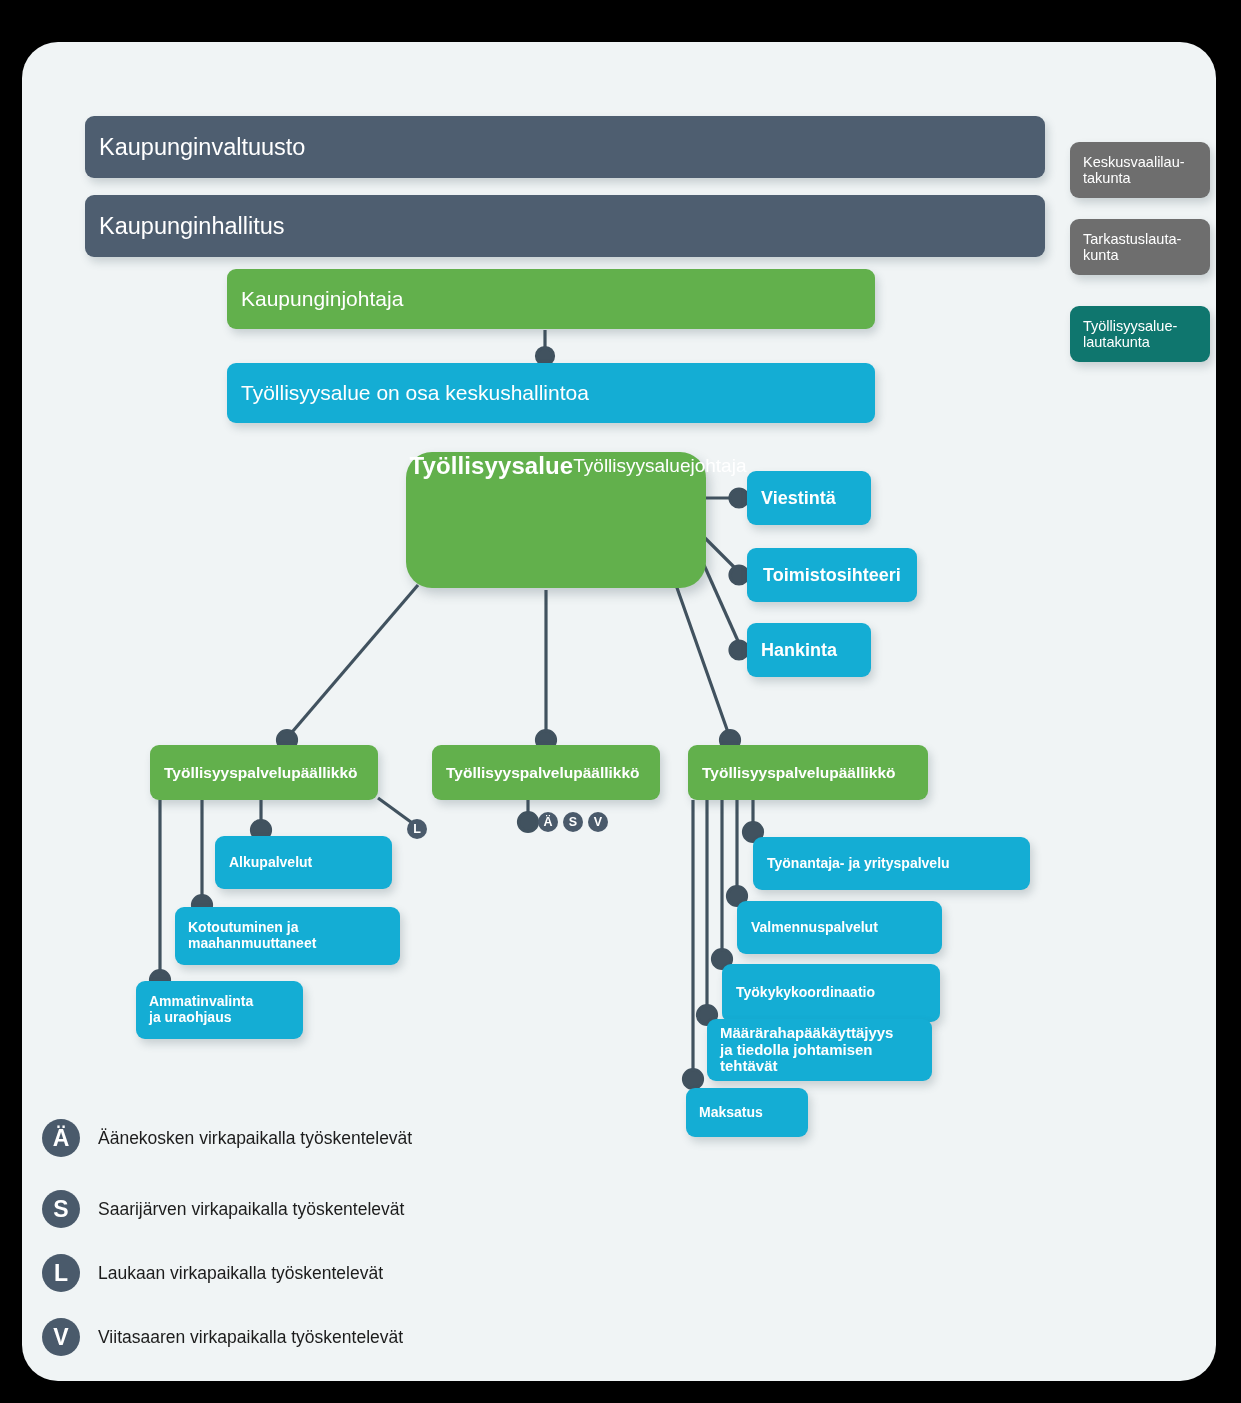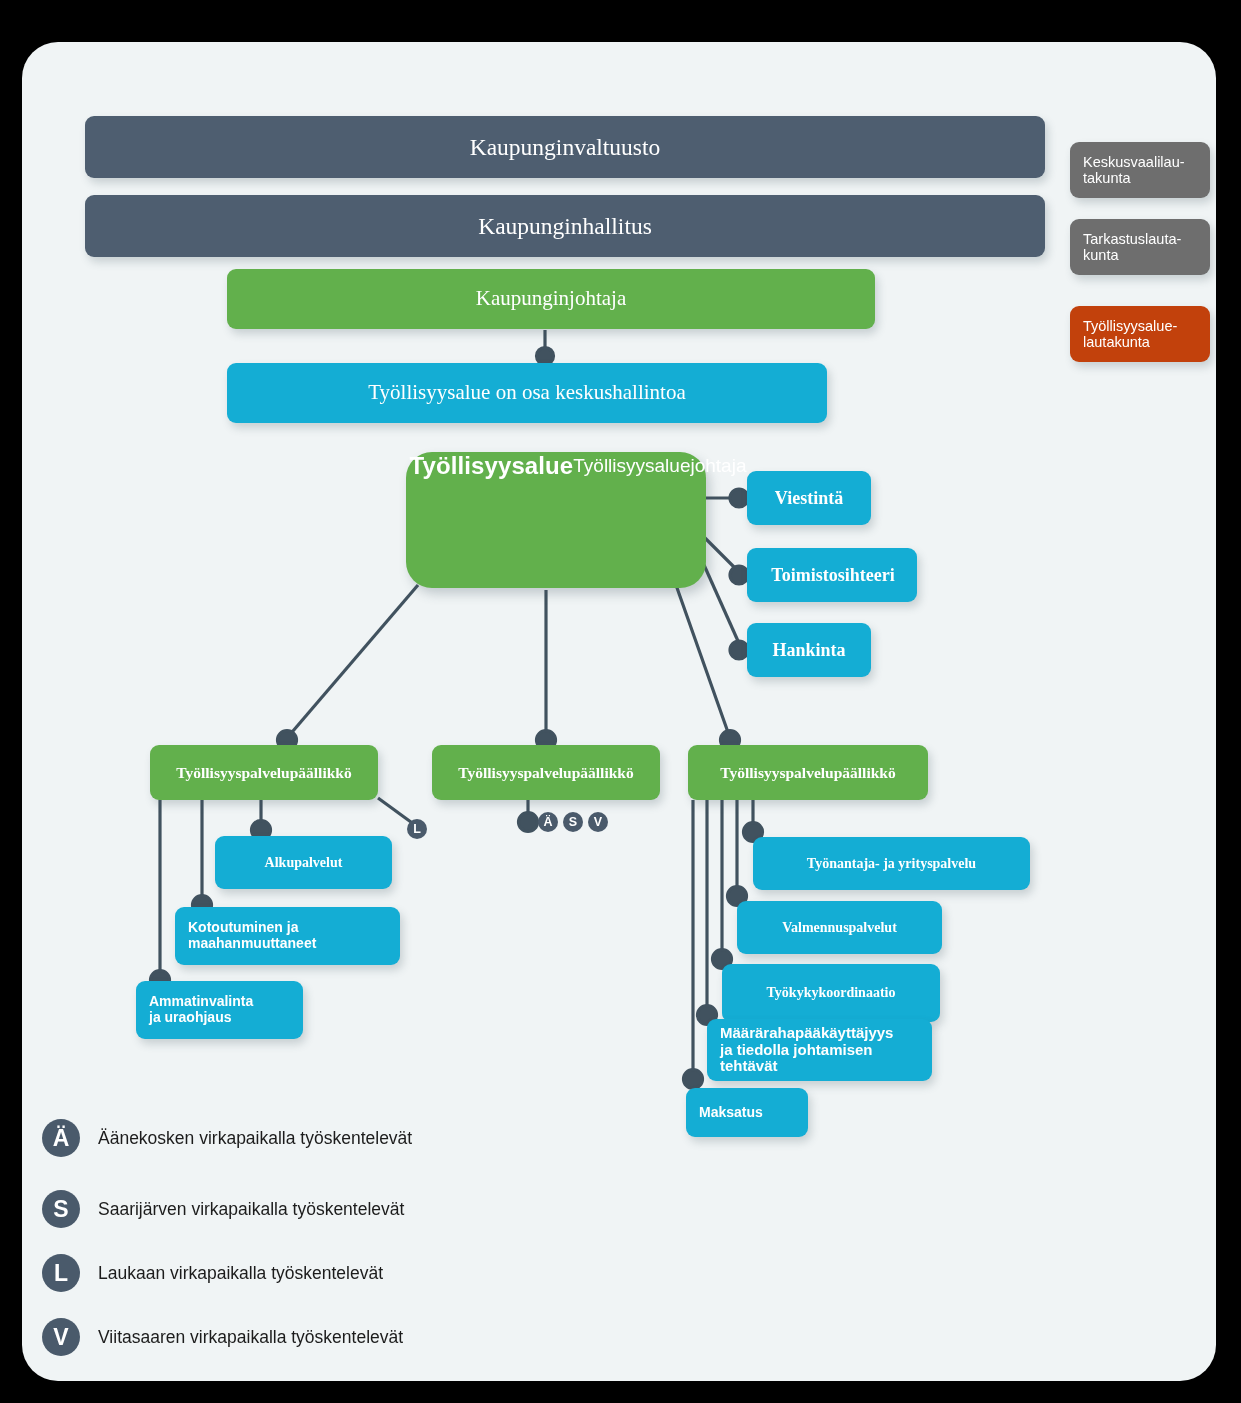--- a/index.html
+++ b/index.html
@@ -25,23 +25,23 @@
     display: flex;
     align-items: center;
     box-shadow: 3px 5px 9px rgba(60,80,90,0.22);
     line-height: 1.13;
     z-index: 5;
   }
   .slate  { background: #4E5E70; }
   .green  { background: #62B04C; }
   .cyan   { background: #14ADD4; }
   .gray   { background: #6E6E6E; }
-  .olive  { background: #c2410c; }
-
-  .center { justify-content: center; text-align: center; font-family: Liberation Serif, serif; }
+  .olive  { background: #0f766e; }
+
+  .center { justify-content: flex-start; text-align: center; }
   .lefttx { justify-content: flex-start; text-align: left; }
 
   .pad-c  { padding: 0 14px; }
   .pad-l  { padding: 0 0 0 13px; }
 
   .f-top    { font-size: 23.5px; font-weight: 400; }
   .f-mid    { font-size: 21px;  font-weight: 400; }
   .f-side   { font-size: 14.5px; font-weight: 400; }
   .f-mgr    { font-size: 15.5px; font-weight: bold; }
   .f-unit   { font-size: 14px;  font-weight: bold; }
@@ -140,21 +140,21 @@
   </div>
 
   <div class="box slate center pad-c f-top" style="left:85px; top:195px; width:960px; height:62px;">
     <span>Kaupunginhallitus</span>
   </div>
 
   <div class="box green center pad-c f-mid" style="left:227px; top:269px; width:648px; height:60px;">
     <span>Kaupunginjohtaja</span>
   </div>
 
-  <div class="box cyan center pad-c f-mid" style="left:227px; top:363px; width:600px; height:60px;">
+  <div class="box cyan center pad-c f-mid" style="left:227px; top:363px; width:648px; height:60px;">
     <span>Työllisyysalue on osa keskushallintoa</span>
   </div>
 
   <div class="box gray lefttx pad-l f-side" style="left:1070px; top:142px; width:140px; height:56px; white-space:pre-line;">
     <span>Keskusvaalilau-
 takunta</span>
   </div>
 
   <div class="box gray lefttx pad-l f-side" style="left:1070px; top:219px; width:140px; height:56px; white-space:pre-line;">
     <span>Tarkastuslauta-

